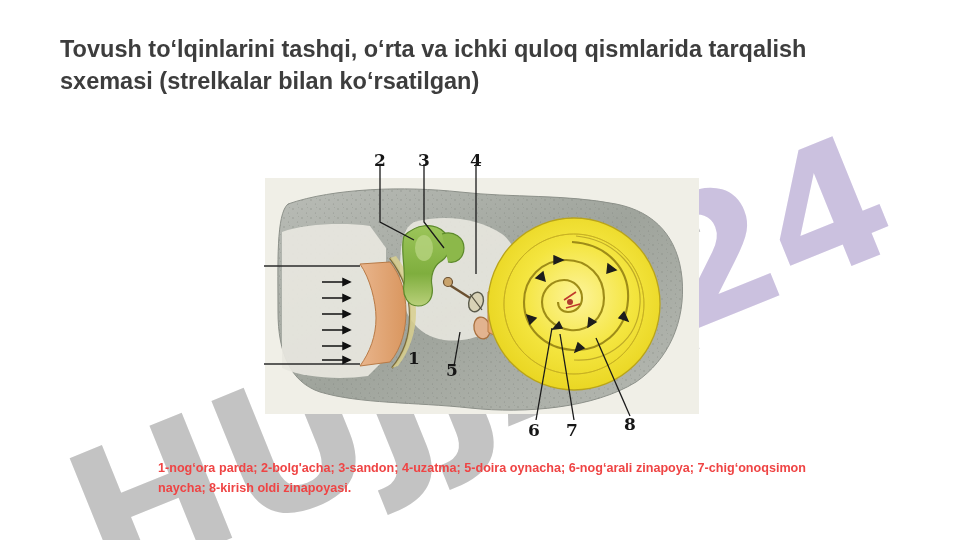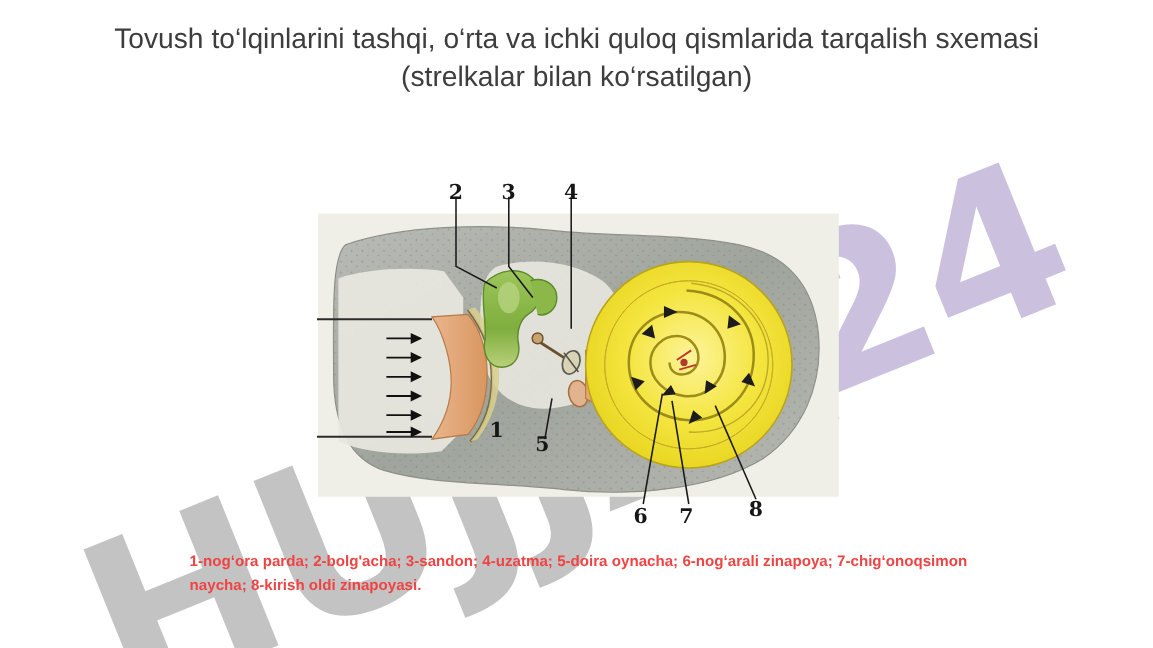--- a/index.html
+++ b/index.html
@@ -51,25 +51,25 @@
     top: 185px;
     font-size: 175px;
     color: #c9bede;
     opacity: 0.95;
   }
 
   
   .title {
     position: absolute;
     left: 60px;
-    top: 16px;
+    top: 33px;
     width: 841px;
-    text-align: center;
+    text-align: left;
     font-size: 23.5px;
-    font-weight: 400;
+    font-weight: 700;
     line-height: 1.37;
     color: #3d3d3d;
     z-index: 3;
   }
 
   
   .figure-wrap {
     position: absolute;
     left: 264px;
     top: 152px;

